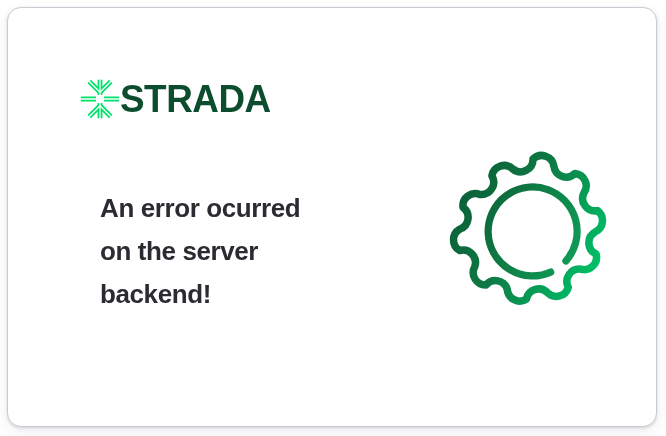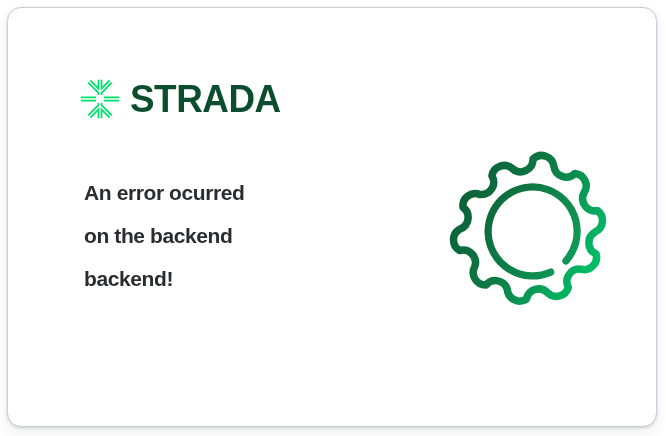--- a/index.html
+++ b/index.html
@@ -29,21 +29,20 @@
     overflow: hidden;
   }
 
   
   .brand-lockup {
     position: absolute;
     left: 72px;
     top: 68px;
     display: flex;
     align-items: center;
-    gap: 10px;
     height: 46px;
   }
   .brand-mark {
     width: 40px;
     height: 40px;
     display: block;
     flex: 0 0 auto;
   }
   .brand-wordmark {
     font-family: "Liberation Sans", sans-serif;
@@ -56,23 +55,23 @@
     transform: scaleX(0.97);
     transform-origin: left center;
   }
 
   
   .error-message {
     position: absolute;
     left: 76px;
     top: 163px;
     width: 300px;
-    margin: 0;
+    margin: 16px;
     font-family: "Liberation Sans", sans-serif;
-    font-size: 21px;
+    font-size: 26px;
     font-weight: bold;
     line-height: 43px;
     letter-spacing: -0.4px;
     color: #2b2c31;
   }
   .error-message .msg-line {
     display: block;
     white-space: nowrap;
   }
 
@@ -125,21 +124,21 @@
           <line x1="23.2" y1="93.8" x2="50" y2="67"></line>
           <line x1="76.8" y1="93.8" x2="50" y2="67"></line>
         </g>
       </svg>
     </span>
     <span class="brand-wordmark">STRADA</span>
   </div>
 
   <p class="error-message">
     <span class="msg-line">An error ocurred</span>
-    <span class="msg-line">on the backend</span>
+    <span class="msg-line">on the server</span>
     <span class="msg-line">backend!</span>
   </p>
 
   <div class="gear-illustration">
     <svg viewBox="0 0 170 170" aria-hidden="true">
       <defs>
         <linearGradient id="gearGrad" x1="0" y1="0.25" x2="1" y2="0.75">
           <stop offset="0%" stop-color="#0b5e36"></stop>
           <stop offset="45%" stop-color="#0e7a45"></stop>
           <stop offset="100%" stop-color="#00c268"></stop>

